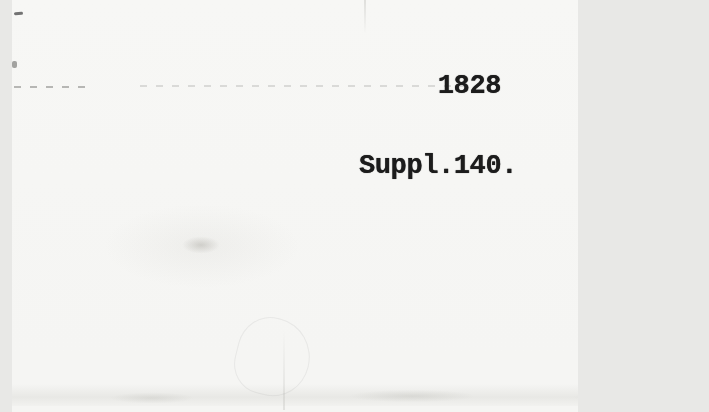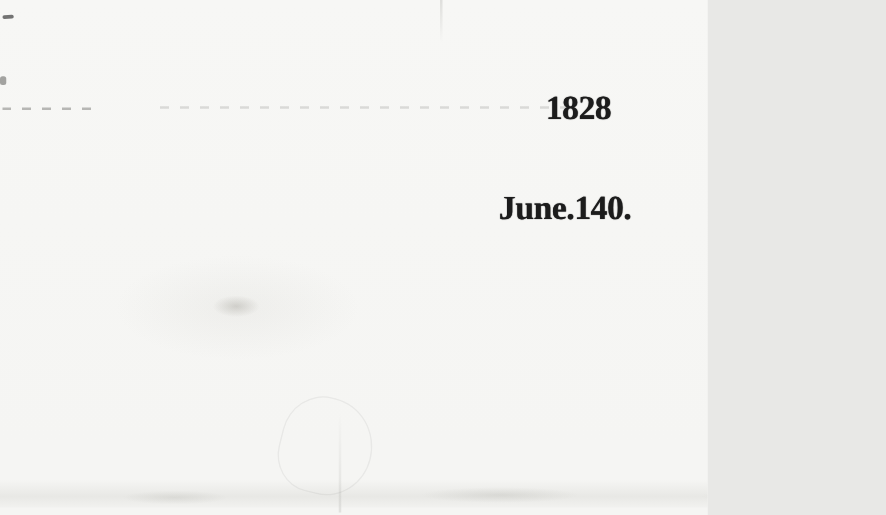--- a/index.html
+++ b/index.html
@@ -5,25 +5,26 @@
   html, body { margin: 0; padding: 0; background: #e8e8e6; }
   .card {
     position: relative;
     width: 566px;
     height: 412px;
     background:
       radial-gradient(140px 60px at 190px 246px, rgba(170,168,160,0.10), transparent 70%),
       linear-gradient(180deg, #f7f7f5 0%, #f5f5f3 86%, #f5f5f3 100%),
       #f5f5f3;
     overflow: hidden;
-    font-family: Liberation Serif, serif;
+    font-family: Liberation Mono, monospace;
     font-weight: 700;
     font-size: 27px;
     letter-spacing: -0.4px;
     color: #1c1c1c;
+    margin-left: 12px;
   }
   .ink { text-shadow: 0 0 0.8px rgba(25,25,25,0.85), 0.4px 0.4px 0 rgba(25,25,25,0.3); }
 
   
   .corner {
     position: absolute;
     top: 20px;
     right: 61px;
     text-align: right;
     line-height: 26.5px;
@@ -99,21 +100,21 @@
   <div class="speck-a"></div>
   <div class="speck-b"></div>
   <div class="crease-top"></div>
   <div class="smudge-oslo"></div>
   <div class="smudge-arc"></div>
   <div class="crease-bottom"></div>
   <div class="bottom-band"></div>
 
   <div class="corner ink">
     <div class="num">1828</div>
-    <div>June.140.</div>
+    <div>Suppl.140.</div>
   </div>
 
   <div class="typed ink">
     
     
     
     
     
   </div>
 

